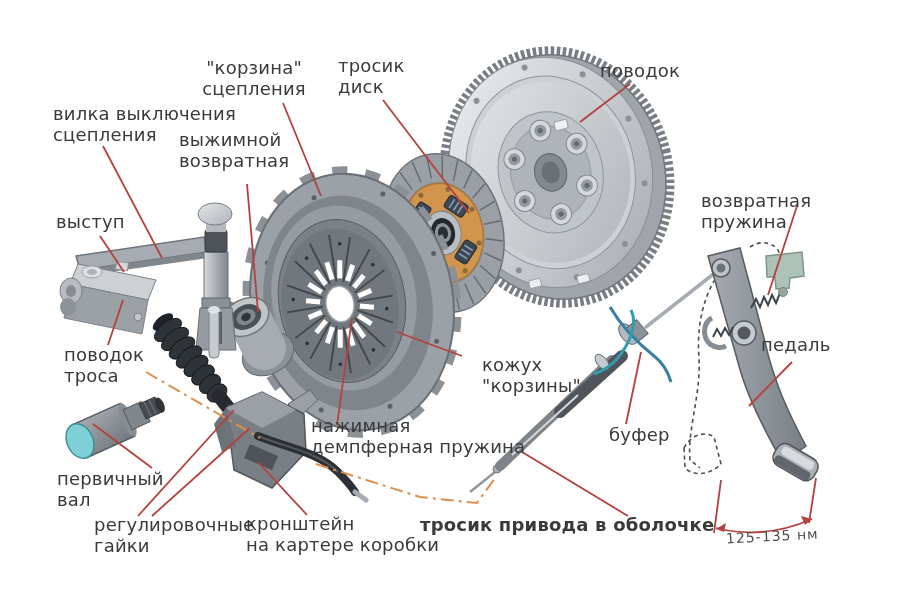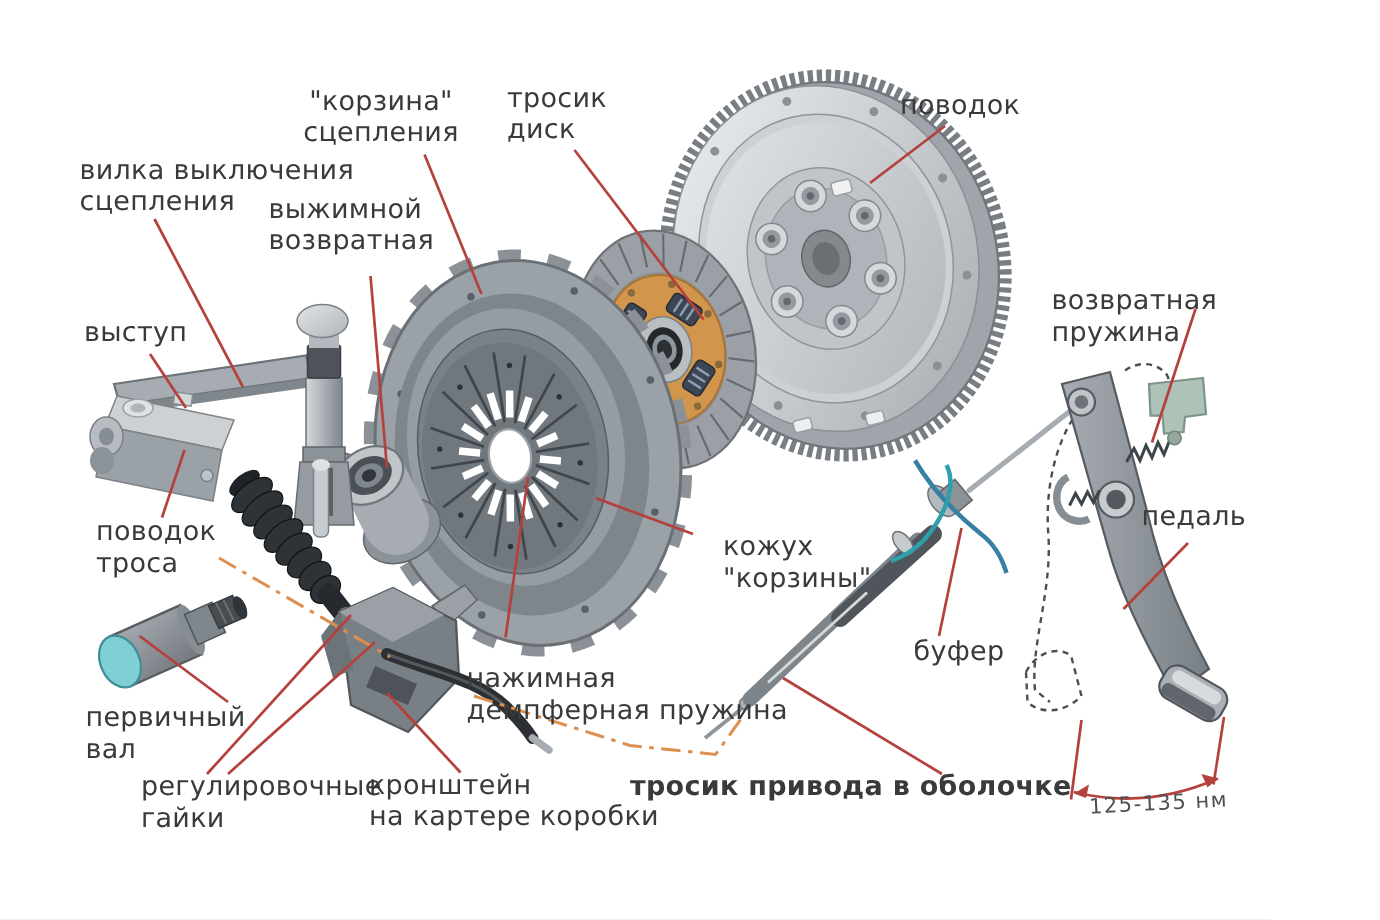--- a/index.html
+++ b/index.html
@@ -16,21 +16,21 @@
   .l-fork{left:53px;top:103px;}
   .l-basket{left:188px;top:57px;width:132px;text-align:center;}
   .l-driven{left:338px;top:55px;}
   .l-flywheel{left:600px;top:60px;}
   .l-bearing{left:179px;top:129px;}
   .l-protrusion{left:56px;top:211px;}
   .l-leash{left:64px;top:344px;}
   .l-pshaft{left:57px;top:468px;}
   .l-nuts{left:94px;top:514px;}
   .l-bracket{left:246px;top:513px;}
-  .l-damper{left:311px;top:415px;margin-top:27px;}
+  .l-damper{left:311px;top:415px;}
   .l-cover{left:466px;top:354px;margin-left:16px;}
   .l-cable{left:420px;top:514px;font-weight:bold;}
   .l-buffer{left:609px;top:424px;}
   .l-retspring{left:701px;top:190px;}
   .l-pedal{left:761px;top:334px;}
   .l-torque{left:726px;top:528px;font-size:14px;color:#4f4f4f;
             transform:rotate(-3deg);letter-spacing:1px;white-space:nowrap;}
   .leader{stroke:var(--c-leader);stroke-width:1.8;}
   .arrow{fill:var(--c-leader);}
   .axis{stroke:var(--c-axis);stroke-width:2;fill:none;stroke-dasharray:13 5 3 5;}

